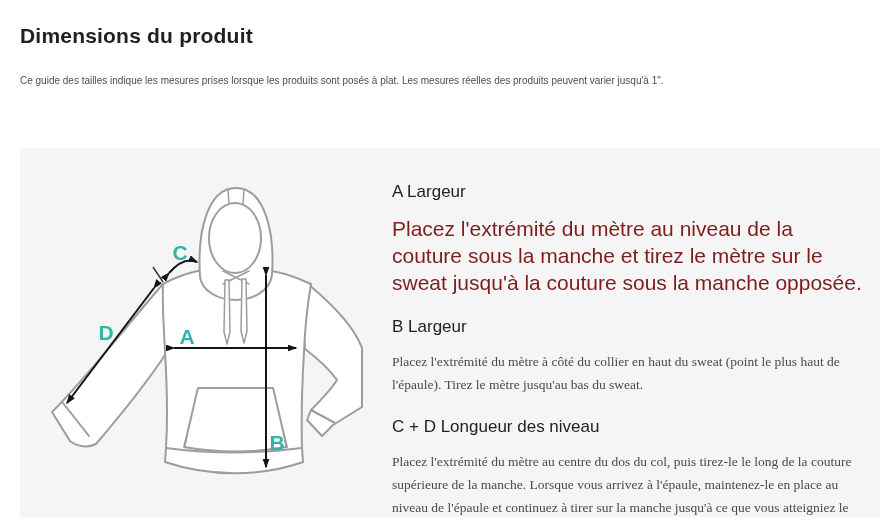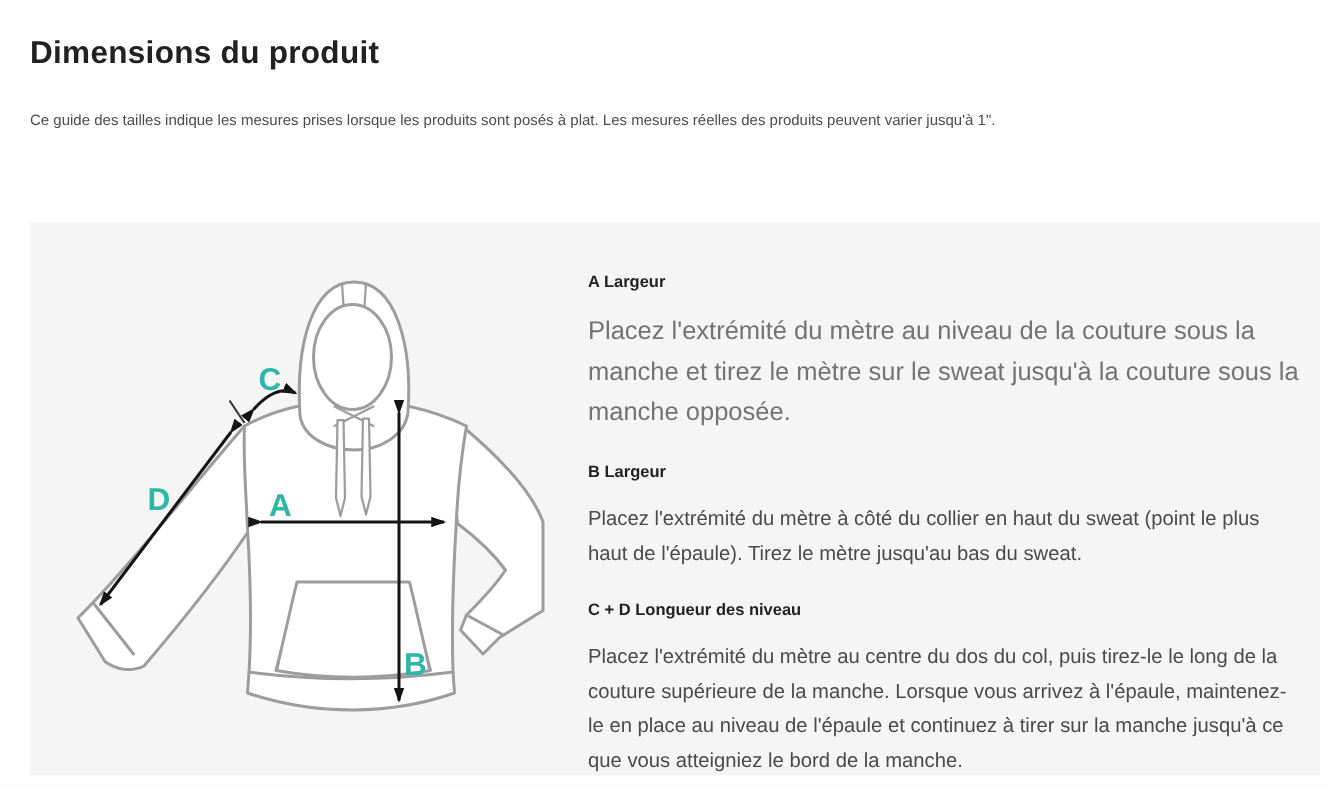--- a/index.html
+++ b/index.html
@@ -39,26 +39,26 @@
     padding: 12px 0 0 10px;
   }
 
   .sections {
     width: 474px;
     padding-top: 34px;
     color: #4a4a4a;
   }
   .section h3 {
     margin: 0 0 13px 0;
-    font-size: 11px; font-weight: bold;
+    font-size: 17px; font-weight: normal;
     color: #222222;
   }
   .section p { margin: 0 0 21px 0; }
-  .section p.body-lg { font-size: 17px; line-height: 27px; color: #737373; }
-  .section p.body-sm { font-size: 13.5px; line-height: 23px; color: #4a4a4a; }
+  .section p.body-lg { font-size: 21px; line-height: 27px; color: #7f1d1d; }
+  .section p.body-sm { font-size: 13.5px; line-height: 23px; color: #4a4a4a; font-family: Liberation Serif, serif; }
 
   .measure-letter {
     font-family: "Liberation Sans", sans-serif;
     font-weight: bold;
     font-size: 21px;
     fill: #2eb6a7;
   }
   .garment { fill: #ffffff; stroke: #9d9d9d; stroke-width: 2; stroke-linejoin: round; }
   .garment-line { fill: none; stroke: #9d9d9d; stroke-width: 2; stroke-linecap: round; }
   .garment-thin { fill: none; stroke: #9d9d9d; stroke-width: 1.5; stroke-linecap: round; }

